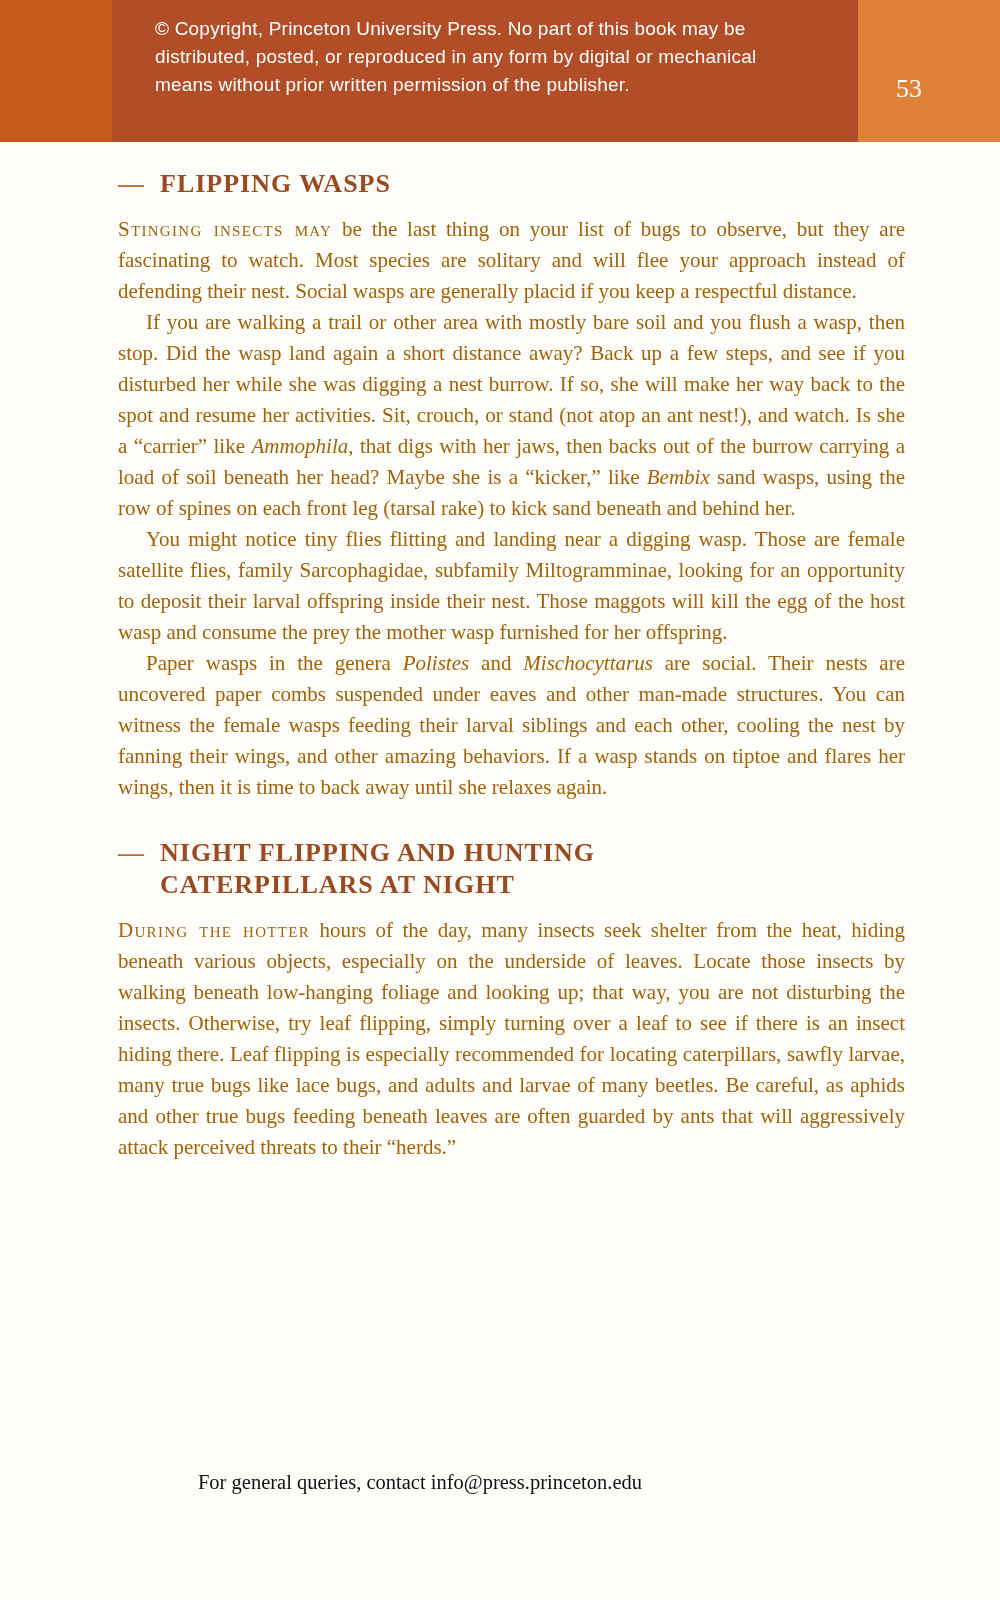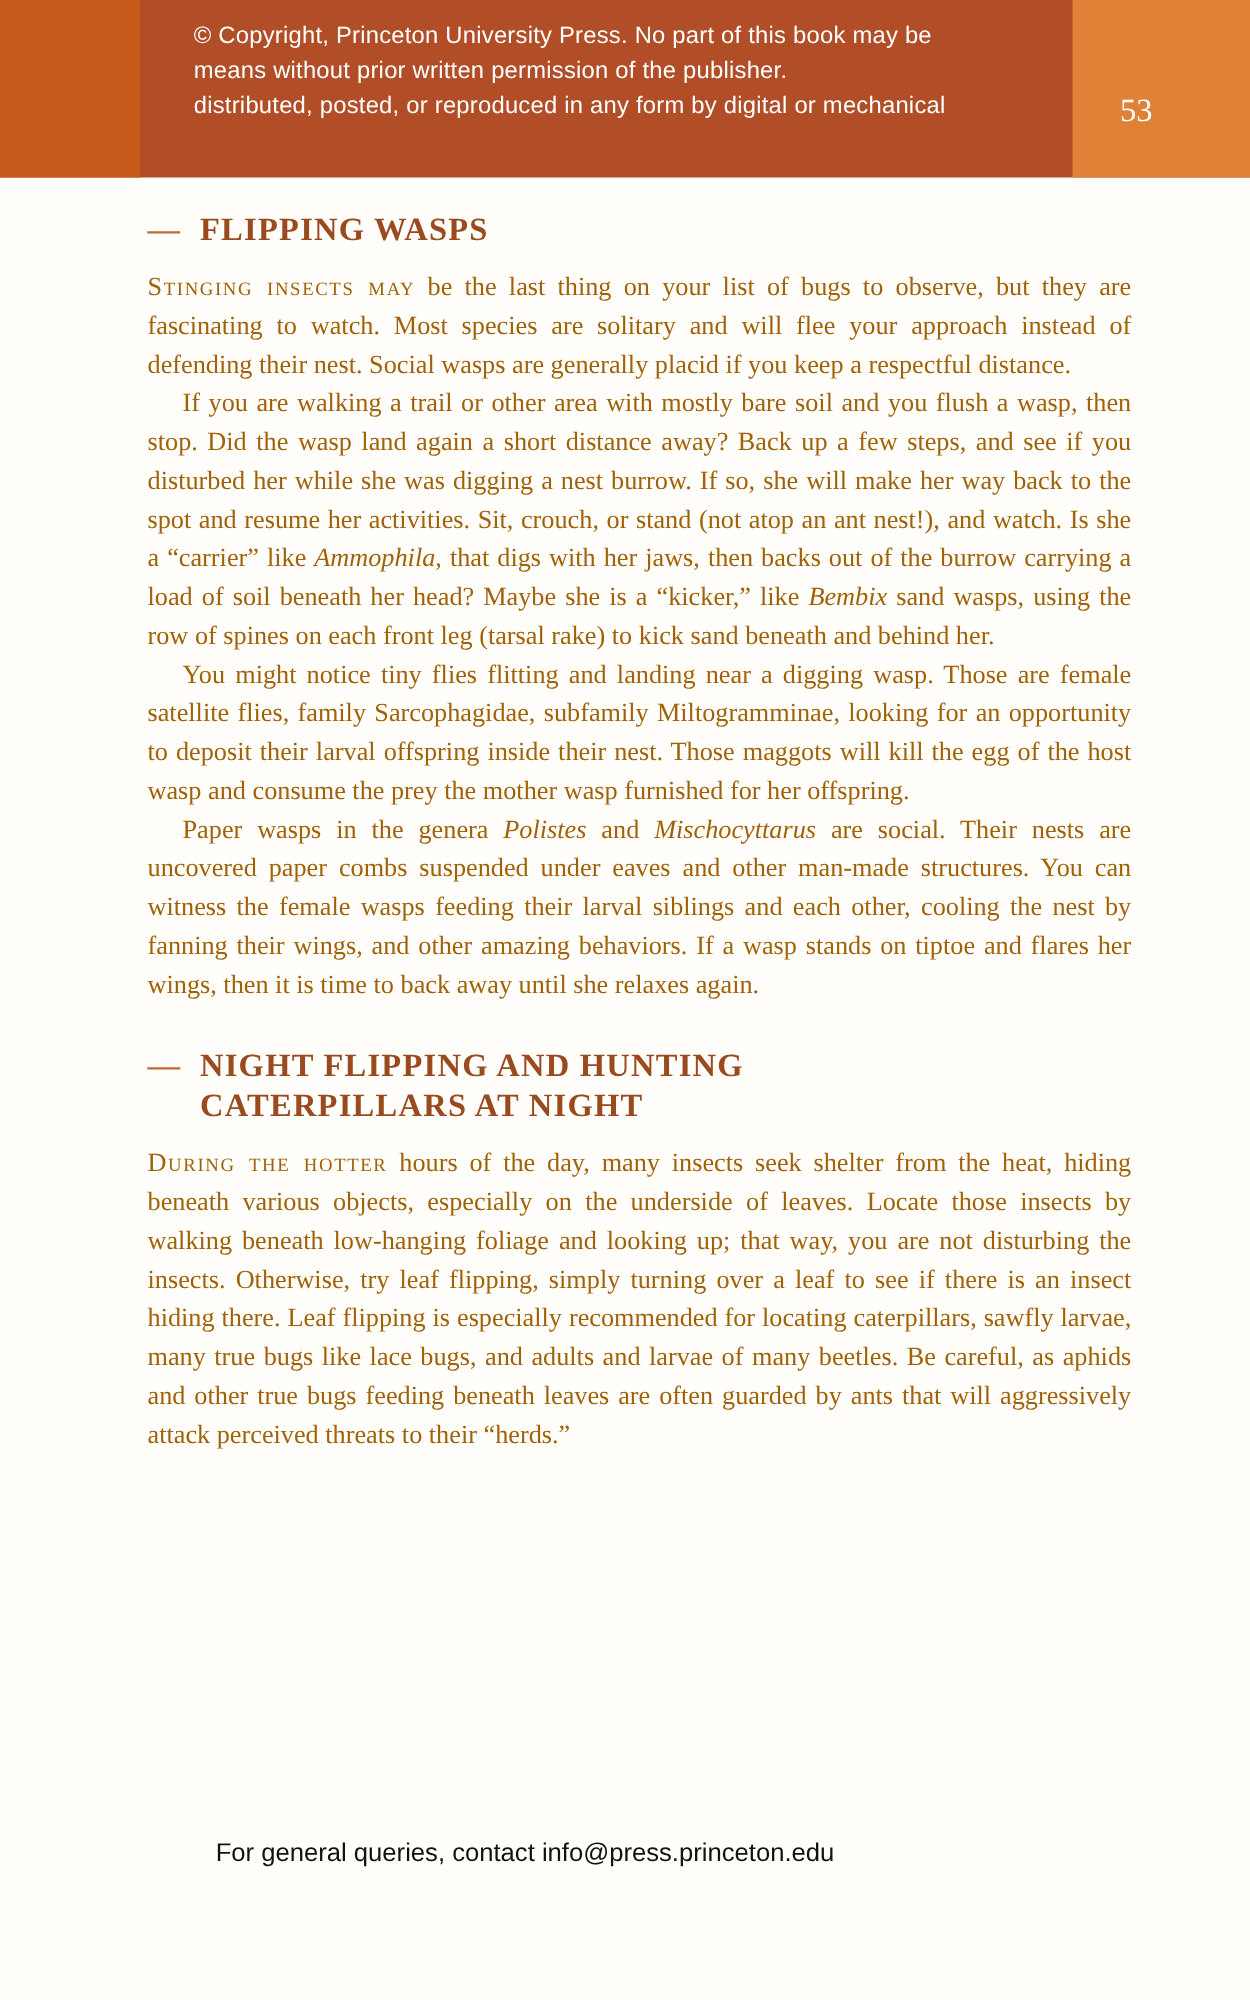--- a/index.html
+++ b/index.html
@@ -68,40 +68,40 @@
     color:#a16207;
   }
   p.indent { text-indent:28px; }
   .sc { font-variant:small-caps; letter-spacing:1.3px; }
   .i  { font-style:italic; }
 
   
   footer.queries {
     position:absolute; left:0; top:1471px; width:840px;
     text-align:center;
-    font-family:Liberation Sans, sans-serif;
+    font-family:Liberation Serif, serif;
     font-size:20.5px; color:#111111;
   }
 </style>
 </head>
 <body>
 
 <div class="page">
 
   <header class="band">
     <div class="band-left"></div>
     <div class="band-right"></div>
 
 
     <div class="folio">53</div>
 
     <div class="copyright">
       <div>© Copyright, Princeton University Press. No part of this book may be</div>
+      <div>distributed, posted, or reproduced in any form by digital or mechanical</div>
       <div>means without prior written permission of the publisher.</div>
-      <div>distributed, posted, or reproduced in any form by digital or mechanical</div>
     </div>
   </header>
 
   <main>
       <h2 class="section-heading">
         <span class="dash">—</span>
         <span class="h-line">FLIPPING WASPS</span>
       </h2>
       <p><span class="sc">Stinging insects may</span><span class=""> be the last thing on your list of bugs to observe, but they are fascinating to watch. Most species are solitary and will flee your approach instead of defending their nest. Social wasps are generally placid if you keep a respectful distance.</span></p>
       <p class="indent"><span class="">If you are walking a trail or other area with mostly bare soil and you flush a wasp, then stop. Did the wasp land again a short distance away? Back up a few steps, and see if you disturbed her while she was digging a nest burrow. If so, she will make her way back to the spot and resume her activities. Sit, crouch, or stand (not atop an ant nest!), and watch. Is she a “carrier” like </span><span class="i">Ammophila</span><span class="">, that digs with her jaws, then backs out of the burrow carrying a load of soil beneath her head? Maybe she is a “kicker,” like </span><span class="i">Bembix</span><span class=""> sand wasps, using the row of spines on each front leg (tarsal rake) to kick sand beneath and behind her.</span></p>

